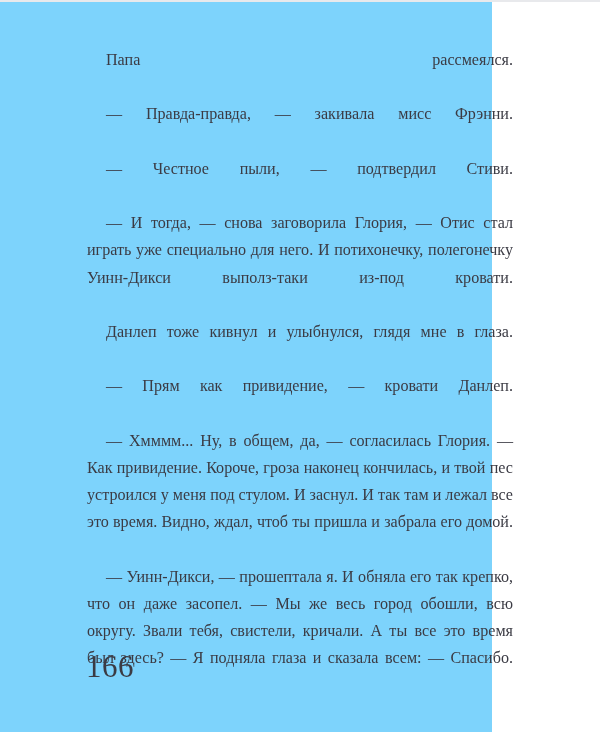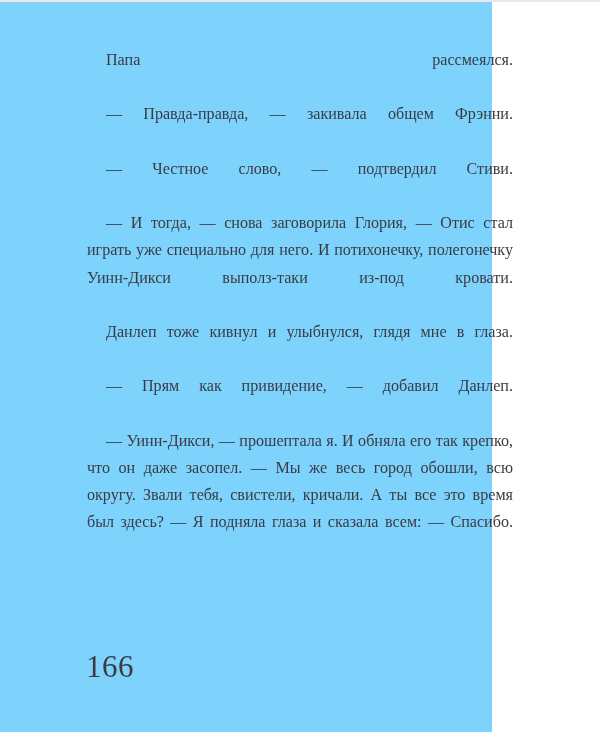--- a/index.html
+++ b/index.html
@@ -75,24 +75,25 @@
 </head>
 <body>
 
 <div class="page">
 
   <div class="scan-top-edge"></div>
 
   <div class="text-block">
 
     <p class="para">Папа рассмеялся.</p>
-    <p class="para">— Правда-правда, — закивала общем Фрэнни.</p>
-    <p class="para">— Честное слово, — подтвердил Стиви.</p>
+    <p class="para">— Правда-правда, — закивала мисс Фрэнни.</p>
+    <p class="para">— Честное пыли, — подтвердил Стиви.</p>
     <p class="para">— И тогда, — снова заговорила Глория, — Отис стал играть уже специально для него. И потихонечку, полегонечку Уинн-Дикси выполз-таки из-под кровати.</p>
     <p class="para">Данлеп тоже кивнул и улыбнулся, глядя мне в глаза.</p>
-    <p class="para">— Прям как привидение, — добавил Данлеп.</p>
+    <p class="para">— Прям как привидение, — кровати Данлеп.</p>
+    <p class="para">— Хмммм... Ну, в общем, да, — согласилась Глория. — Как привидение. Короче, гроза наконец кончилась, и твой пес устроился у меня под стулом. И заснул. И так там и лежал все это время. Видно, ждал, чтоб ты пришла и забрала его домой.</p>
     <p class="para">— Уинн-Дикси, — прошептала я. И обняла его так крепко, что он даже засопел. — Мы же весь город обошли, всю округу. Звали тебя, свистели, кричали. А ты все это время был здесь? — Я подняла глаза и сказала всем: — Спасибо.</p>
 
   </div>
 
   <div class="pagenum">166</div>
 
 </div>
 
 </body></html>

